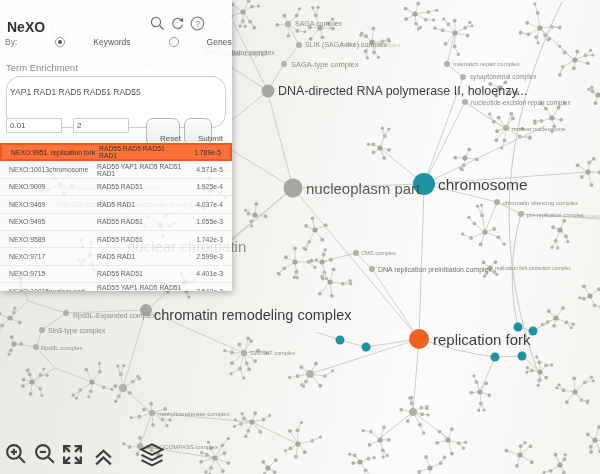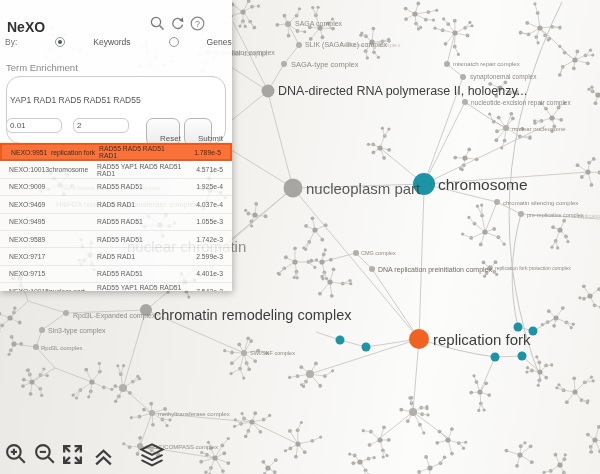--- a/index.html
+++ b/index.html
@@ -17,22 +17,22 @@
     border-radius:3px;font-size:8.5px;color:#555;padding:0 3px;background:#fff;outline:none;}
   .search-input::placeholder{color:#aaa;}
   .p-icon{position:absolute;top:15px;width:17px;height:17px;cursor:pointer;}
   .by-row{position:absolute;left:5px;top:37px;display:flex;align-items:center;font-size:8.5px;color:#555;gap:24px;}
   .radio{width:8px;height:8px;border:1px solid #979797;border-radius:50%;background:#fff;
     display:inline-block;margin:0 4px 0 14px;position:relative;}
   .radio.checked::after{content:"";position:absolute;left:1.5px;top:1.5px;width:4px;height:4px;
     border-radius:50%;background:#4a5b6e;}
   .te-head{position:absolute;left:6px;top:62px;font-size:9.5px;color:#8a8a8a;text-align:right;}
   .te-area{position:absolute;left:6px;top:76px;width:212px;height:30px;border:1px solid #ccc;border-radius:14px;
-    font-family:"Liberation Sans",sans-serif;font-size:8.5px;color:#555;resize:none;background:#fff;padding:18px 3px;outline:none;}
-  .num-in{position:absolute;top:118px;height:13px;width:48px;border:1px solid #ccc;border-radius:6px;
+    font-family:"Liberation Sans",sans-serif;font-size:8.5px;color:#555;resize:none;background:#fff;padding:10px 3px;outline:none;}
+  .num-in{position:absolute;top:118px;height:13px;width:48px;border:1px solid #ccc;border-radius:1px;
     font-size:8px;color:#555;padding:0 3px;background:#fff;outline:none;}
   .btn{position:absolute;top:118px;height:16px;border:1px solid #b5b5b5;border-radius:7px;
     background:linear-gradient(#fdfdfd,#ececec);font-size:8px;color:#555;line-height:14px;
     text-align:left;cursor:pointer;font-family:"Liberation Sans",sans-serif;padding:13px;}
   
   .tbl{position:absolute;left:0;top:143px;width:232px;height:148px;overflow:hidden;}
   .trow{display:flex;align-items:center;height:16.4px;border-bottom:1px solid rgba(0,0,0,.07);
     font-size:6.8px;color:#5f5f5f;cursor:pointer;}
   .trow .c-id{width:40px;padding-left:9px;flex:none;}
   .trow .c-term{width:48px;flex:none;}

